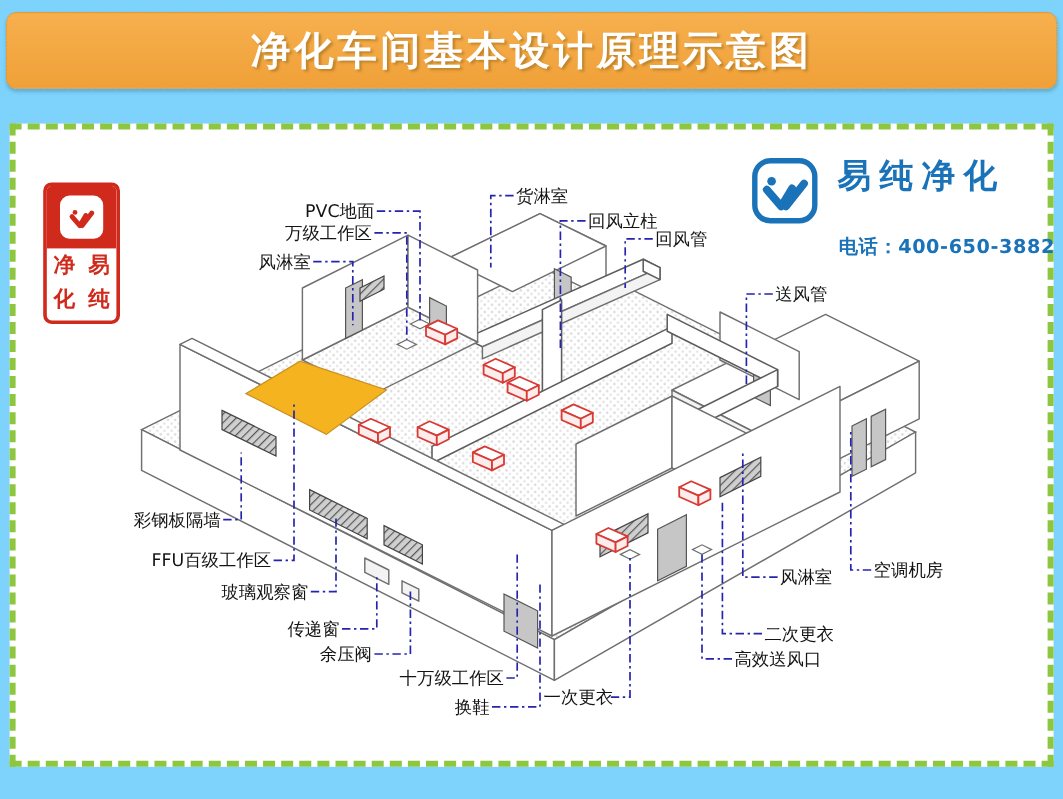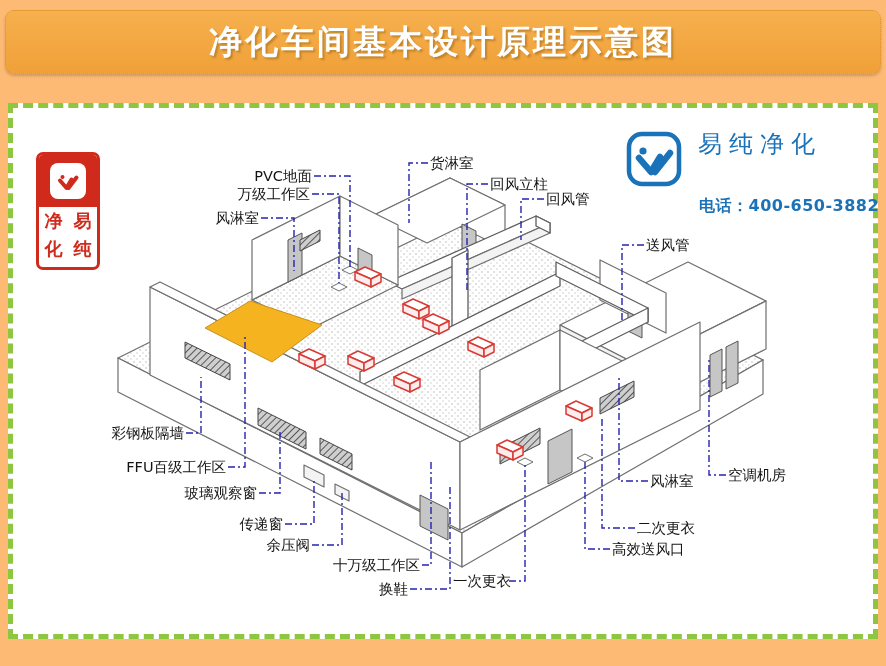--- a/index.html
+++ b/index.html
@@ -1,35 +1,35 @@
 <!DOCTYPE html>
 <html><head>
 <meta charset="utf-8">
 <style>
   html,body{margin:0;padding:0;background:#ffffff;}
   body{font-family:"DejaVu Sans","Liberation Sans",sans-serif;}
-  #stage{position:relative;width:886px;height:666px;background:#fdba74;overflow:hidden;}
+  #stage{position:relative;width:886px;height:666px;background:#7dd3fc;overflow:hidden;}
 
   
   .banner{position:absolute;left:5px;top:10px;right:5px;height:62px;
     background:linear-gradient(#f6b04e,#f0a038);
     border:1px dotted #dd9430;border-radius:9px;
     box-shadow:0 2px 3px rgba(0,0,0,.18);
     display:flex;align-items:center;justify-content:center;}
   .banner-title{color:#ffffff;font-size:33px;font-weight:bold;letter-spacing:3px;
     text-shadow:2px 2px 2px rgba(130,90,20,.45);}
 
   
   .frame{position:absolute;left:8px;top:103px;width:860px;height:526px;
     border:5px dashed #8dc63f;background:#ffffff;}
 
   
   .brand{position:absolute;left:626px;top:130px;width:250px;height:62px;}
   .brand-icon{position:absolute;left:0;top:1px;width:56px;height:56px;}
-  .brand-name{position:absolute;left:72px;top:-2px;font-size:24px;font-weight:normal;
+  .brand-name{position:absolute;left:72px;top:-2px;font-size:28px;font-weight:bold;
     color:#1a72b8;letter-spacing:7px;white-space:nowrap;}
   .brand-phone{position:absolute;left:73px;top:36px;font-size:16px;font-weight:bold;
     color:#1a72b8;white-space:nowrap;letter-spacing:.5px;margin-top:30px;}
 
   
   .stamp{position:absolute;left:36px;top:152px;width:58px;height:112px;
     border:3px solid #cf2a1c;border-radius:7px;background:#fff;overflow:hidden;}
   .stamp-top{height:52px;background:#cf2a1c;display:flex;align-items:center;justify-content:center;}
   .stamp-logo{width:36px;height:36px;background:#fff;border-radius:8px;
     display:flex;align-items:center;justify-content:center;}

